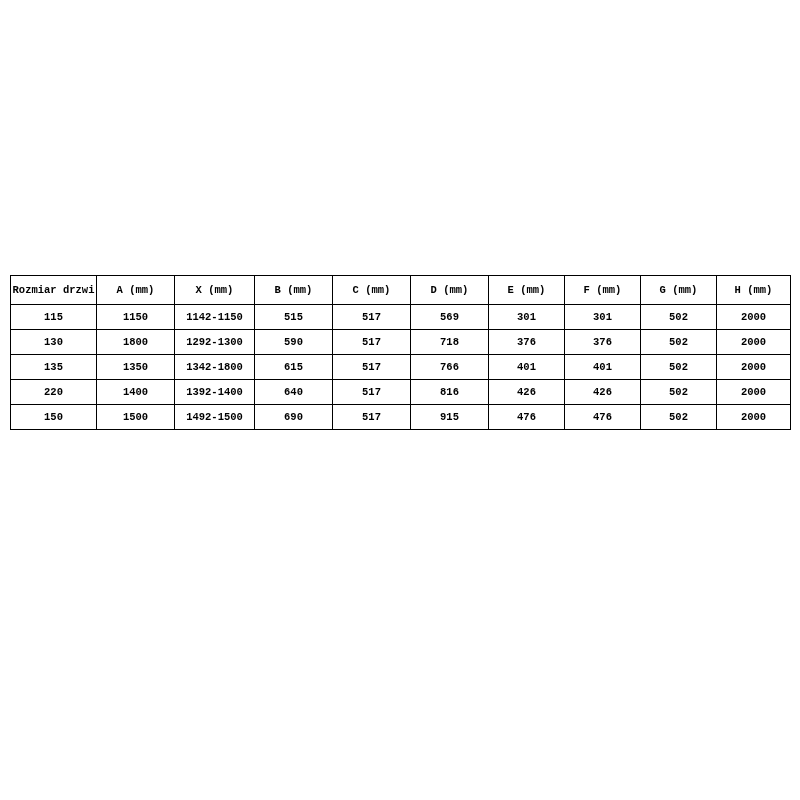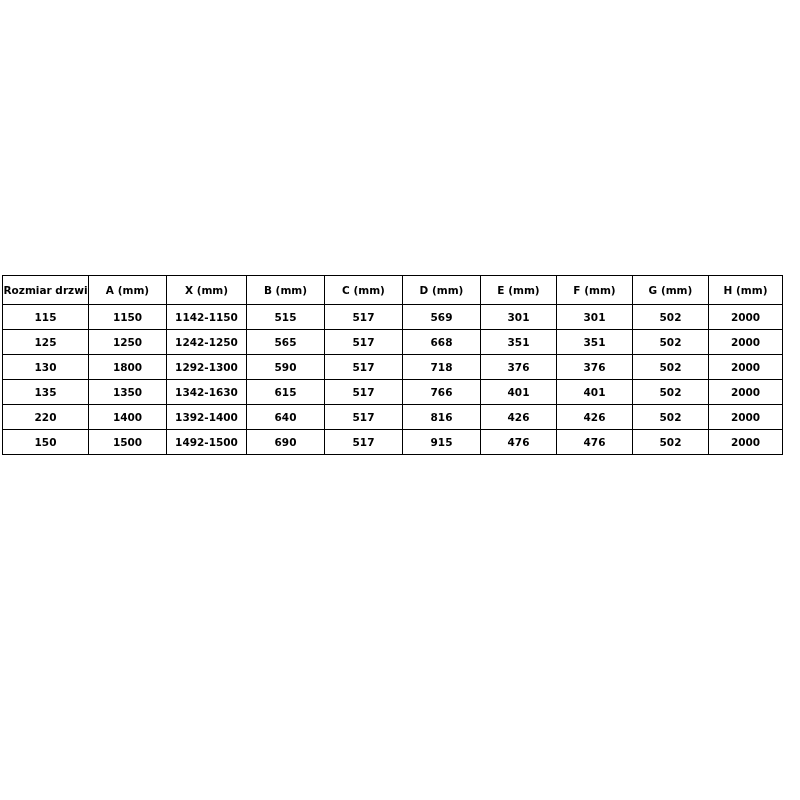--- a/index.html
+++ b/index.html
@@ -9,23 +9,24 @@
   }
   body {
     width: 800px;
     height: 800px;
     font-family: "DejaVu Sans", sans-serif;
     color: #000000;
     position: relative;
   }
   #table-wrap {
     position: absolute;
-    left: 2px;
+    left: 10px;
     top: 275px;
     width: 780px;
+    font-family: Liberation Mono, monospace;
   }
   table#spec-table {
     border-collapse: collapse;
     width: 780px;
     table-layout: fixed;
   }
   table#spec-table th,
   table#spec-table td {
     border: 1px solid #000000;
     text-align: center;
@@ -92,47 +93,35 @@
           <td>1142-1150</td>
           <td>515</td>
           <td>517</td>
           <td>569</td>
           <td>301</td>
           <td>301</td>
           <td>502</td>
           <td>2000</td>
         </tr>
         <tr>
-          <td>125</td>
-          <td>1250</td>
-          <td>1242-1250</td>
-          <td>565</td>
-          <td>517</td>
-          <td>668</td>
-          <td>351</td>
-          <td>351</td>
-          <td>502</td>
-          <td>2000</td>
-        </tr>
-        <tr>
           <td>130</td>
           <td>1800</td>
           <td>1292-1300</td>
           <td>590</td>
           <td>517</td>
           <td>718</td>
           <td>376</td>
           <td>376</td>
           <td>502</td>
           <td>2000</td>
         </tr>
         <tr>
           <td>135</td>
           <td>1350</td>
-          <td>1342-1630</td>
+          <td>1342-1800</td>
           <td>615</td>
           <td>517</td>
           <td>766</td>
           <td>401</td>
           <td>401</td>
           <td>502</td>
           <td>2000</td>
         </tr>
         <tr>
           <td>220</td>

